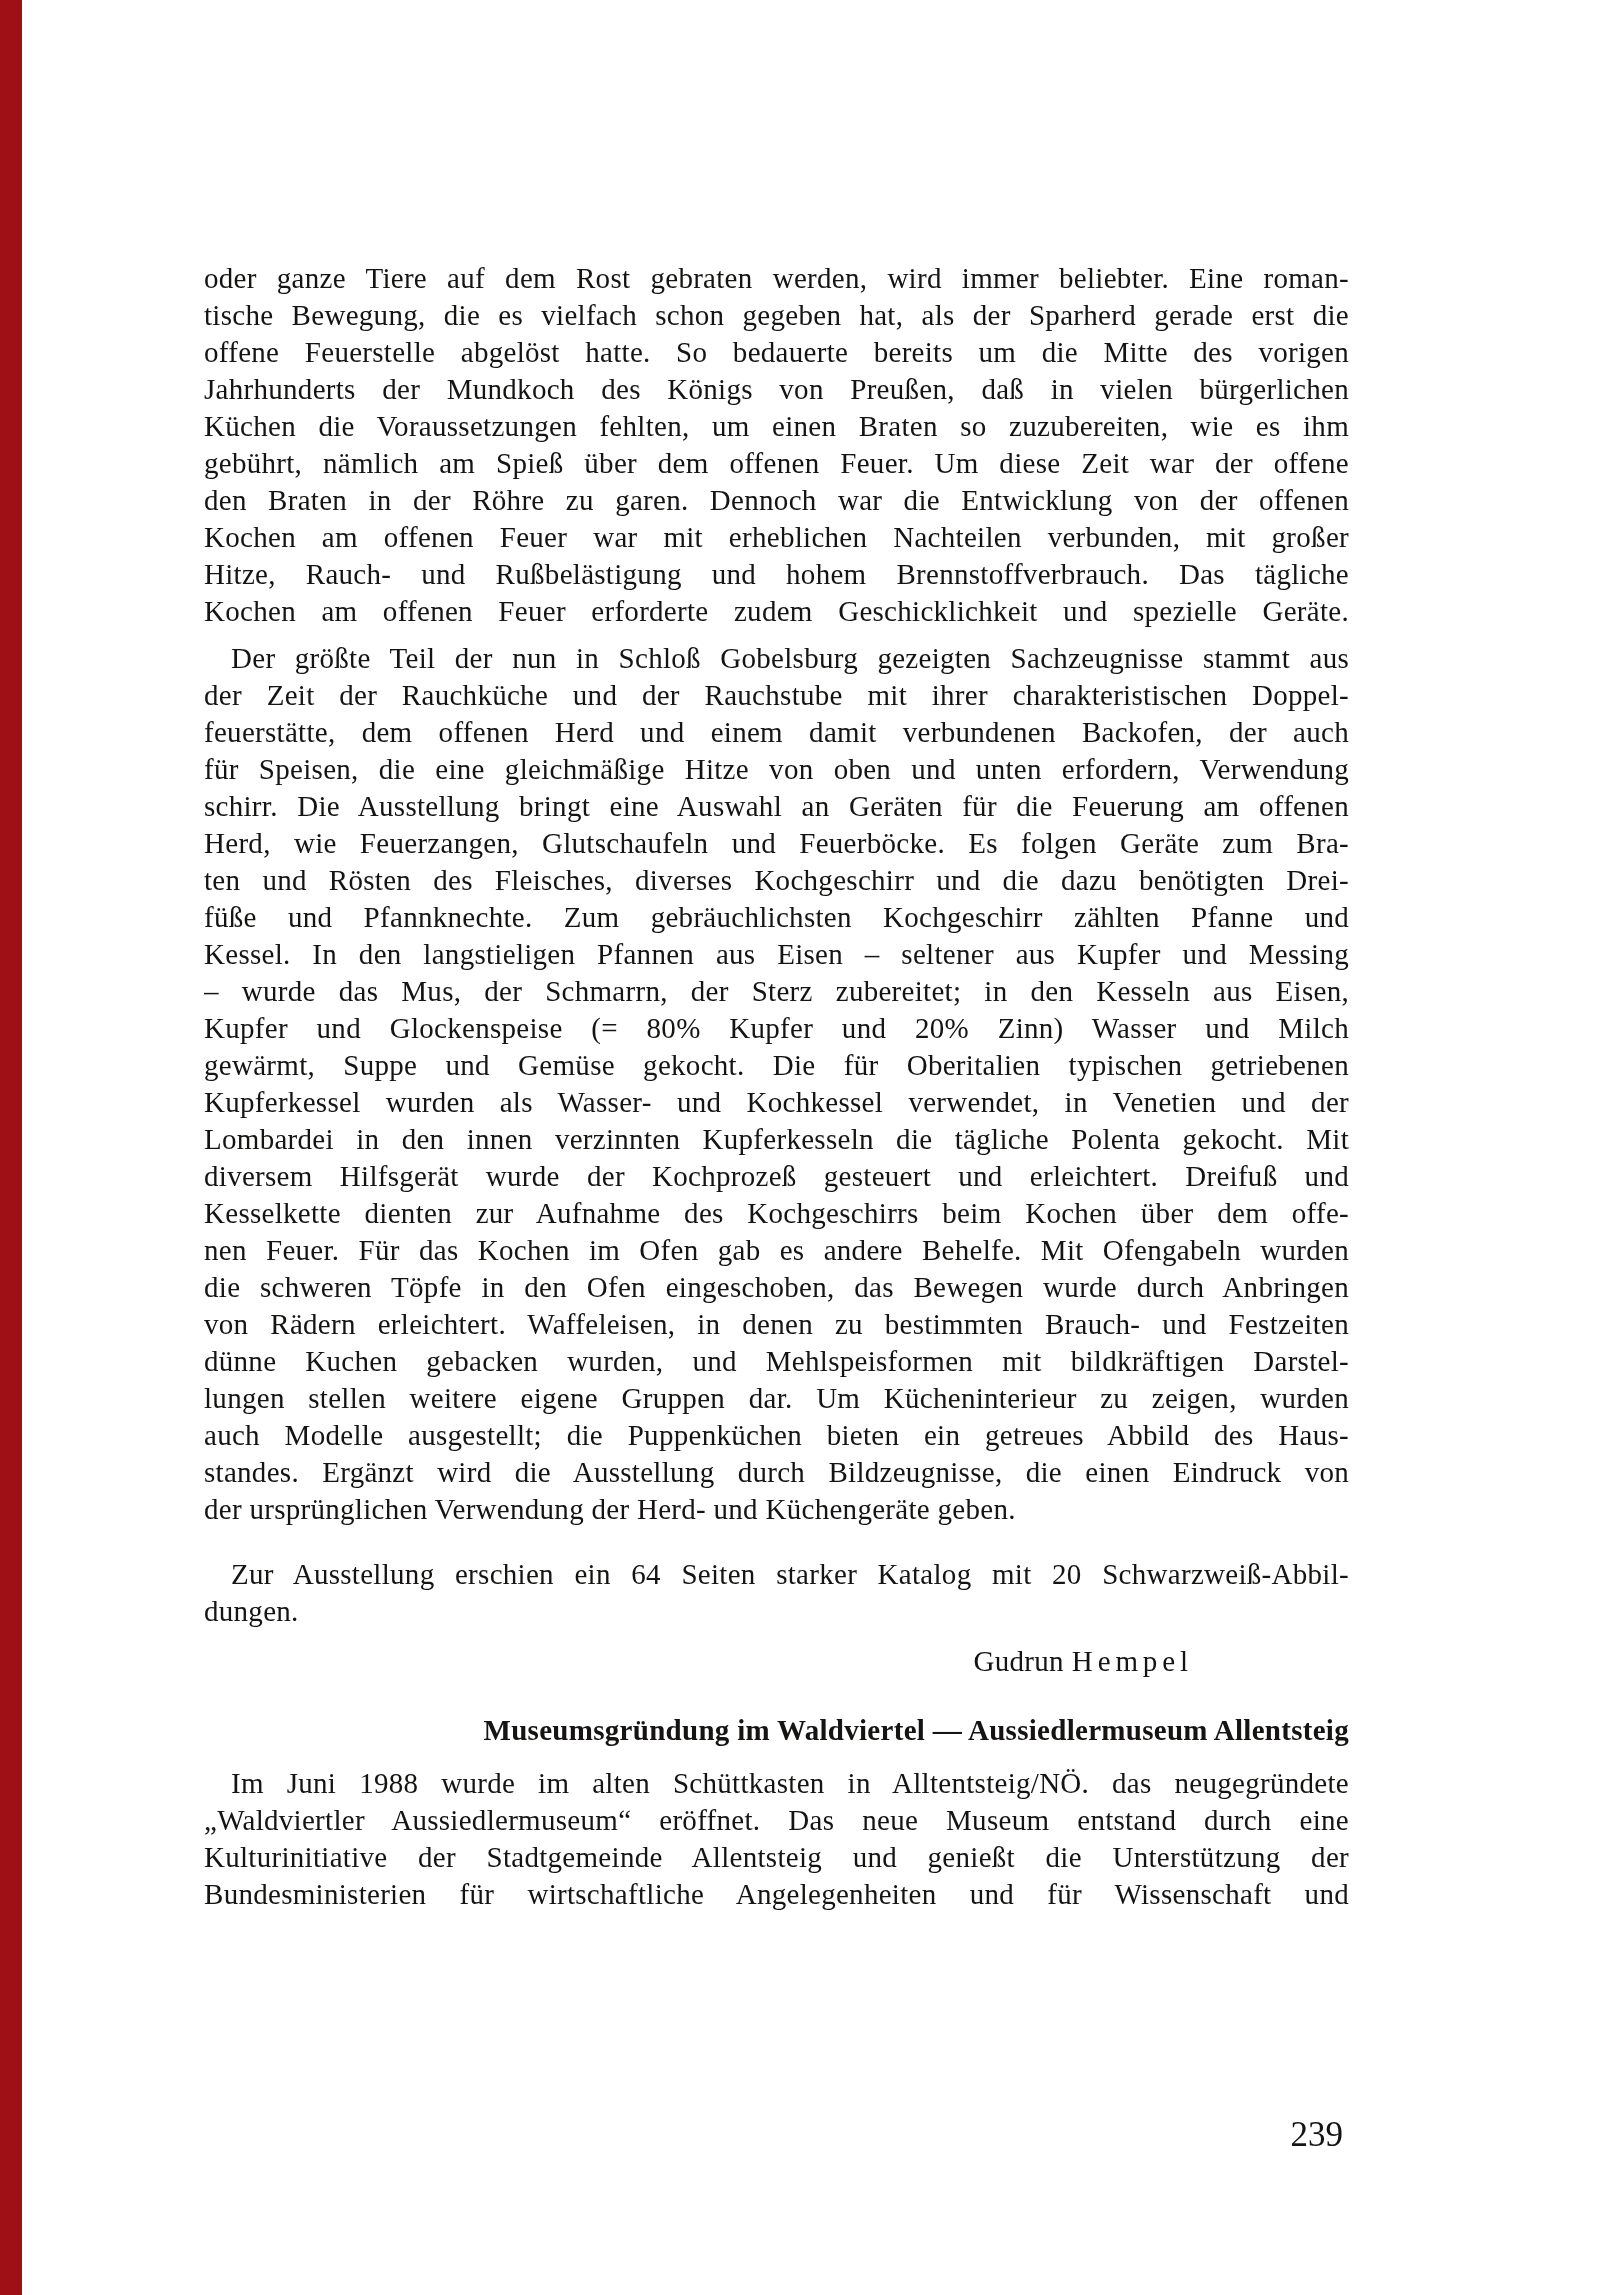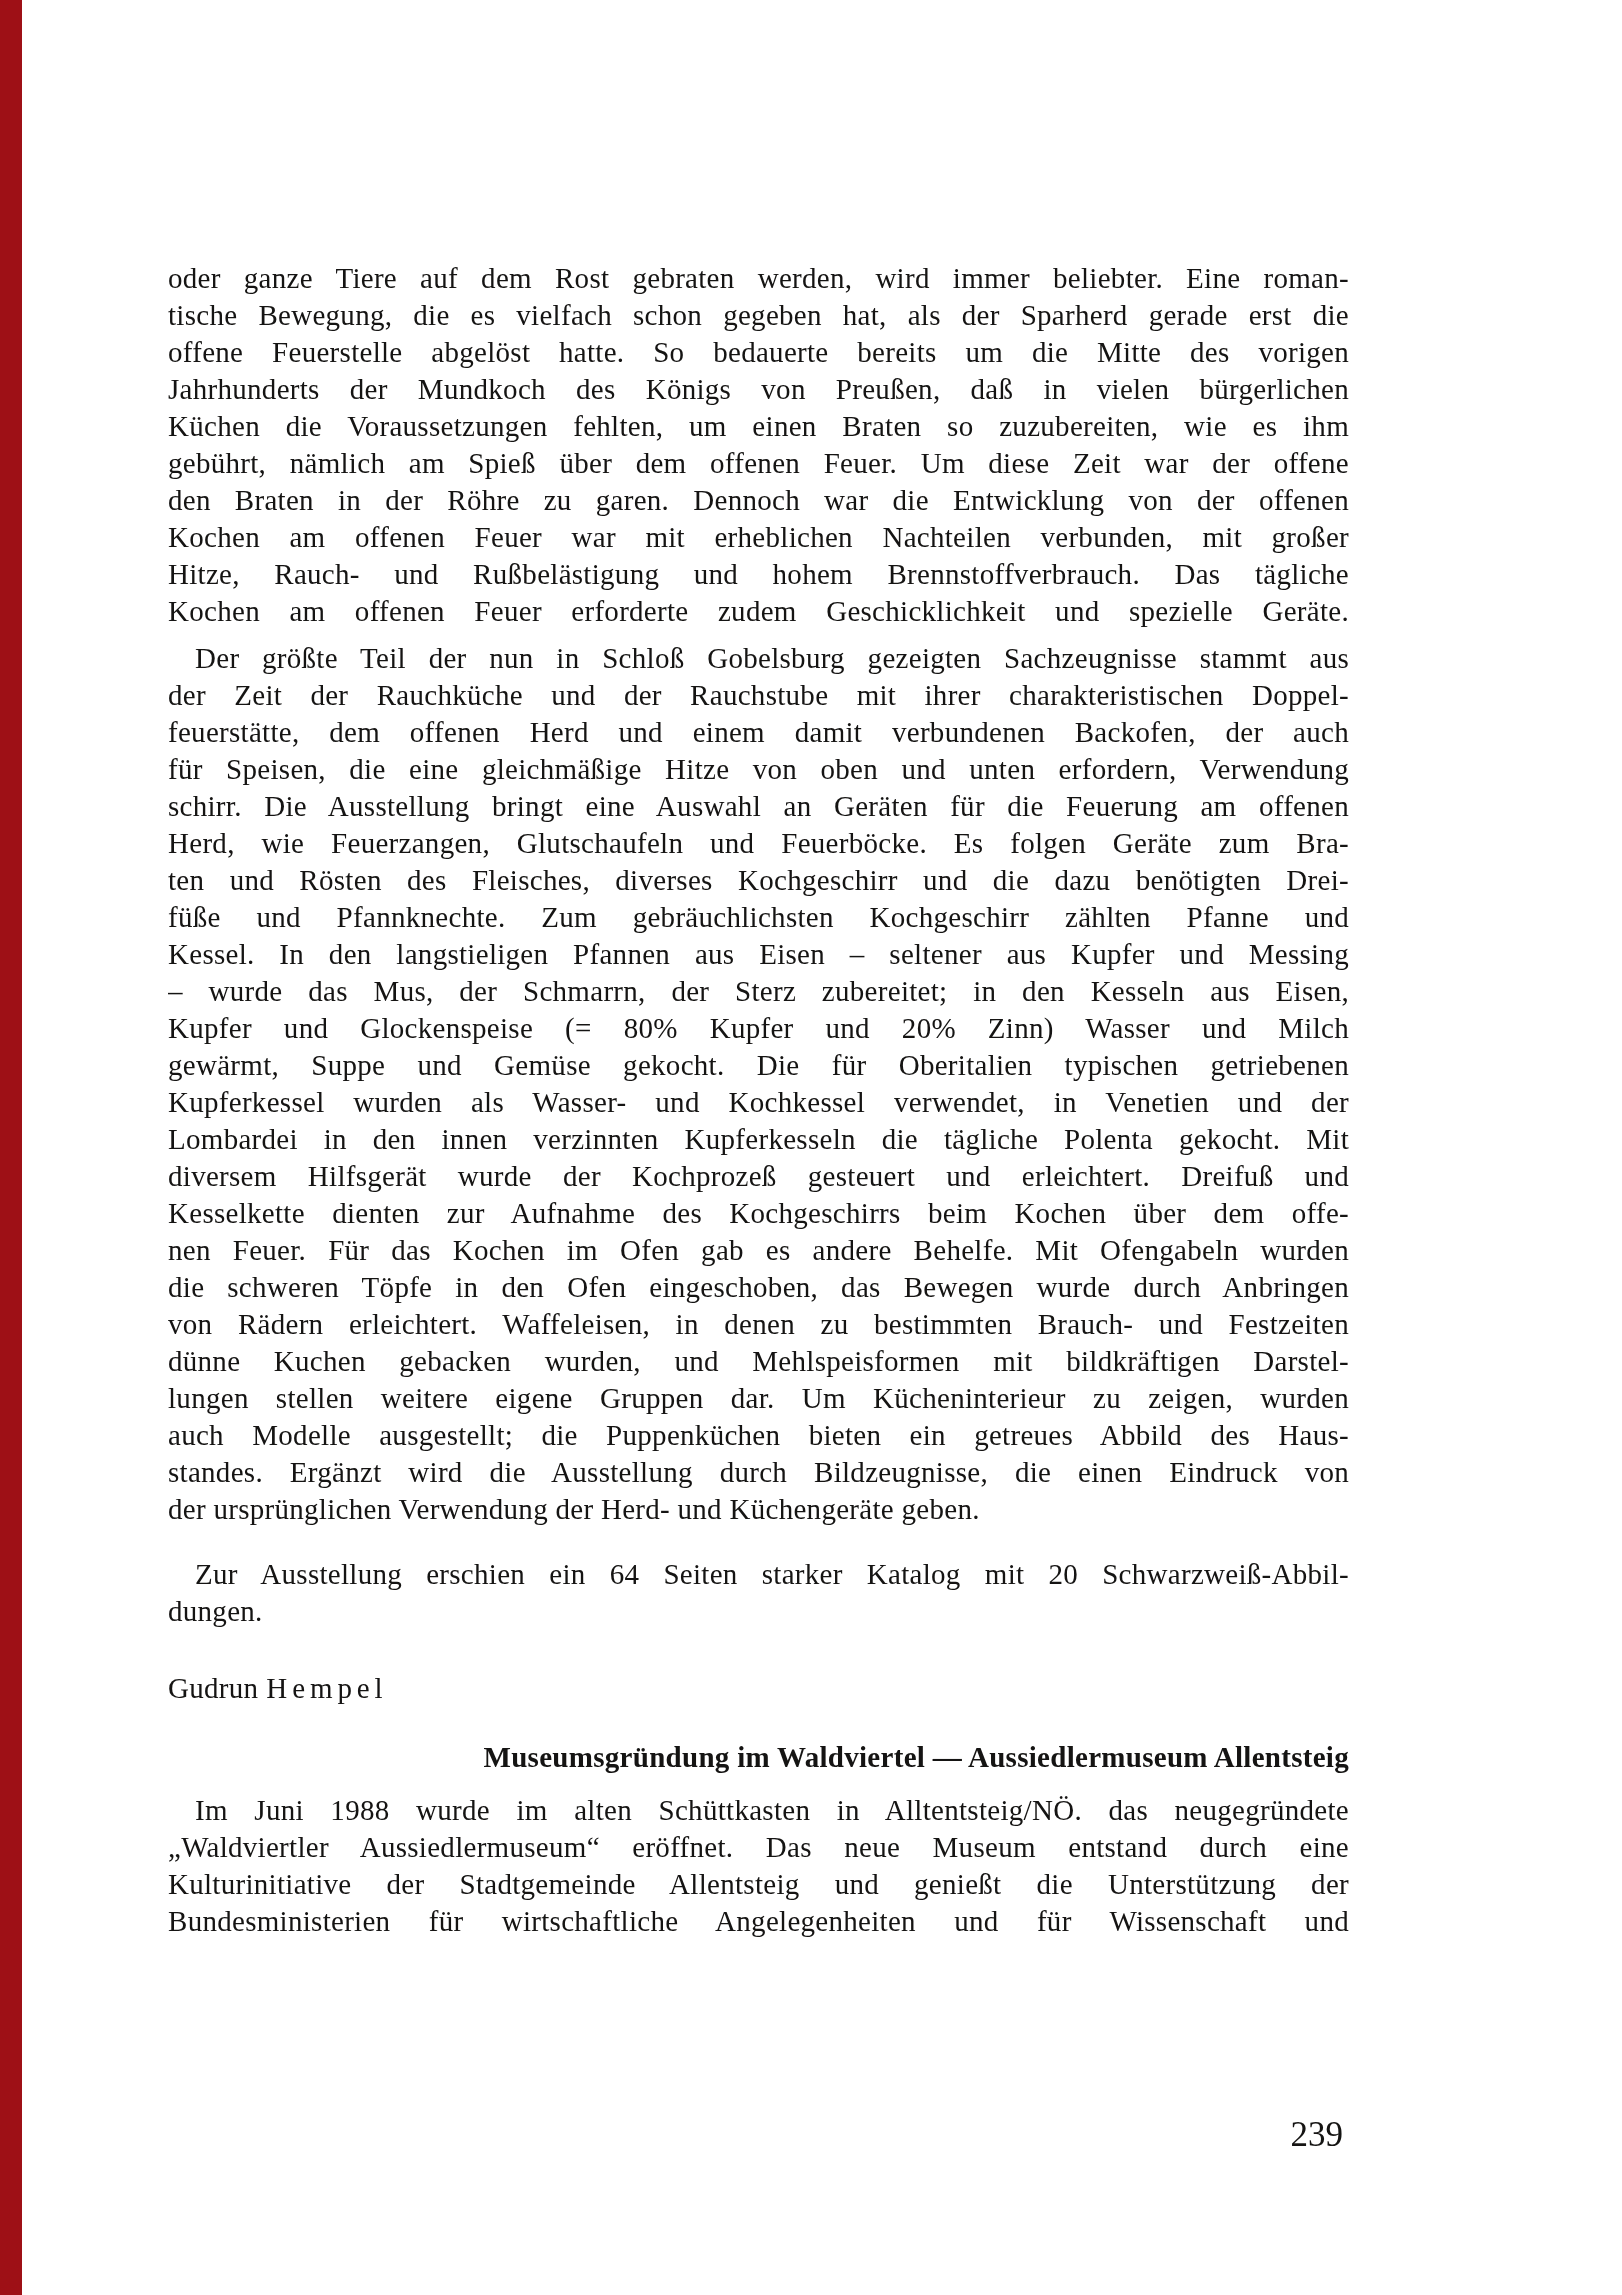--- a/index.html
+++ b/index.html
@@ -29,38 +29,39 @@
     width: 1181px;
     font-size: 29px;
     line-height: 37px;
     letter-spacing: 0.01em;
   }
   .line {
     height: 37px;
     overflow: hidden;
     text-align: justify;
     text-align-last: justify;
+    margin-left: 36px;
     -moz-text-align-last: justify;
   }
   .line.last {
     text-align-last: left;
     -moz-text-align-last: left;
   }
   .line.indent {
     text-indent: 27px;
   }
   .paras .para + .para {
     margin-top: 9.7px;
   }
   #article-exhibition .paras .para:last-child {
     margin-top: 28px;
   }
   .author-line {
-    margin-top: 40px;
-    text-align: left;
+    margin-top: 13px;
+    text-align: right;
     padding-right: 156px;
     height: 37px;
   }
   .author-line .surname {
     letter-spacing: 4.9px;
     margin-left: 8px;
   }
   .section-heading {
     margin-top: 32px;
     height: 37px;

